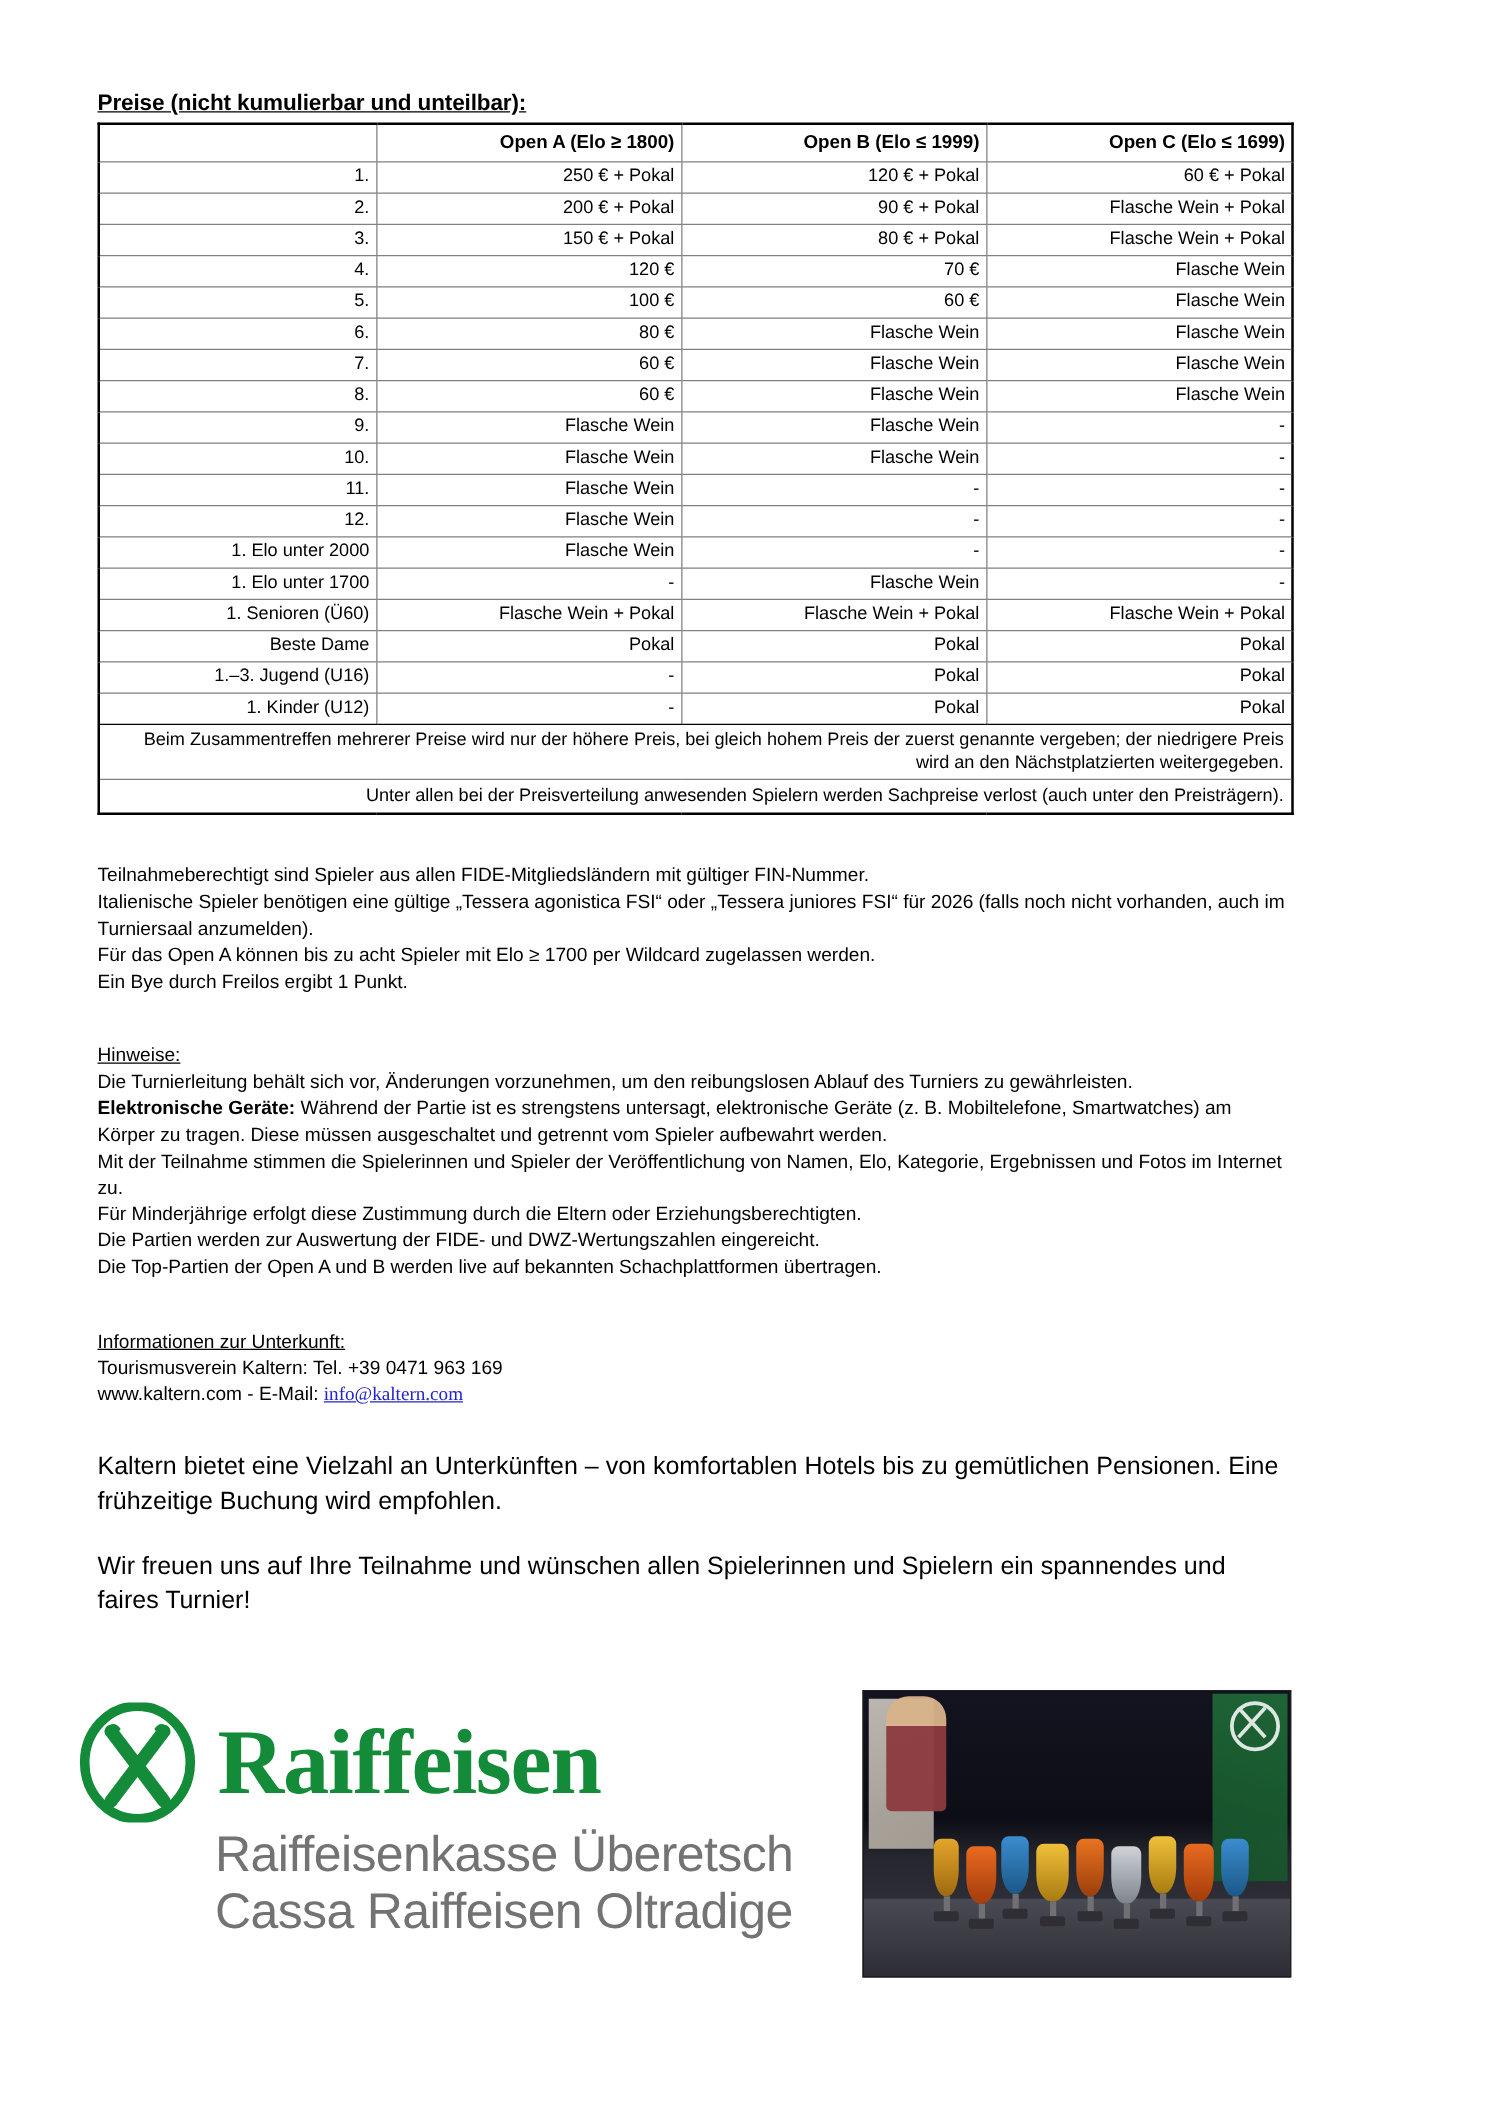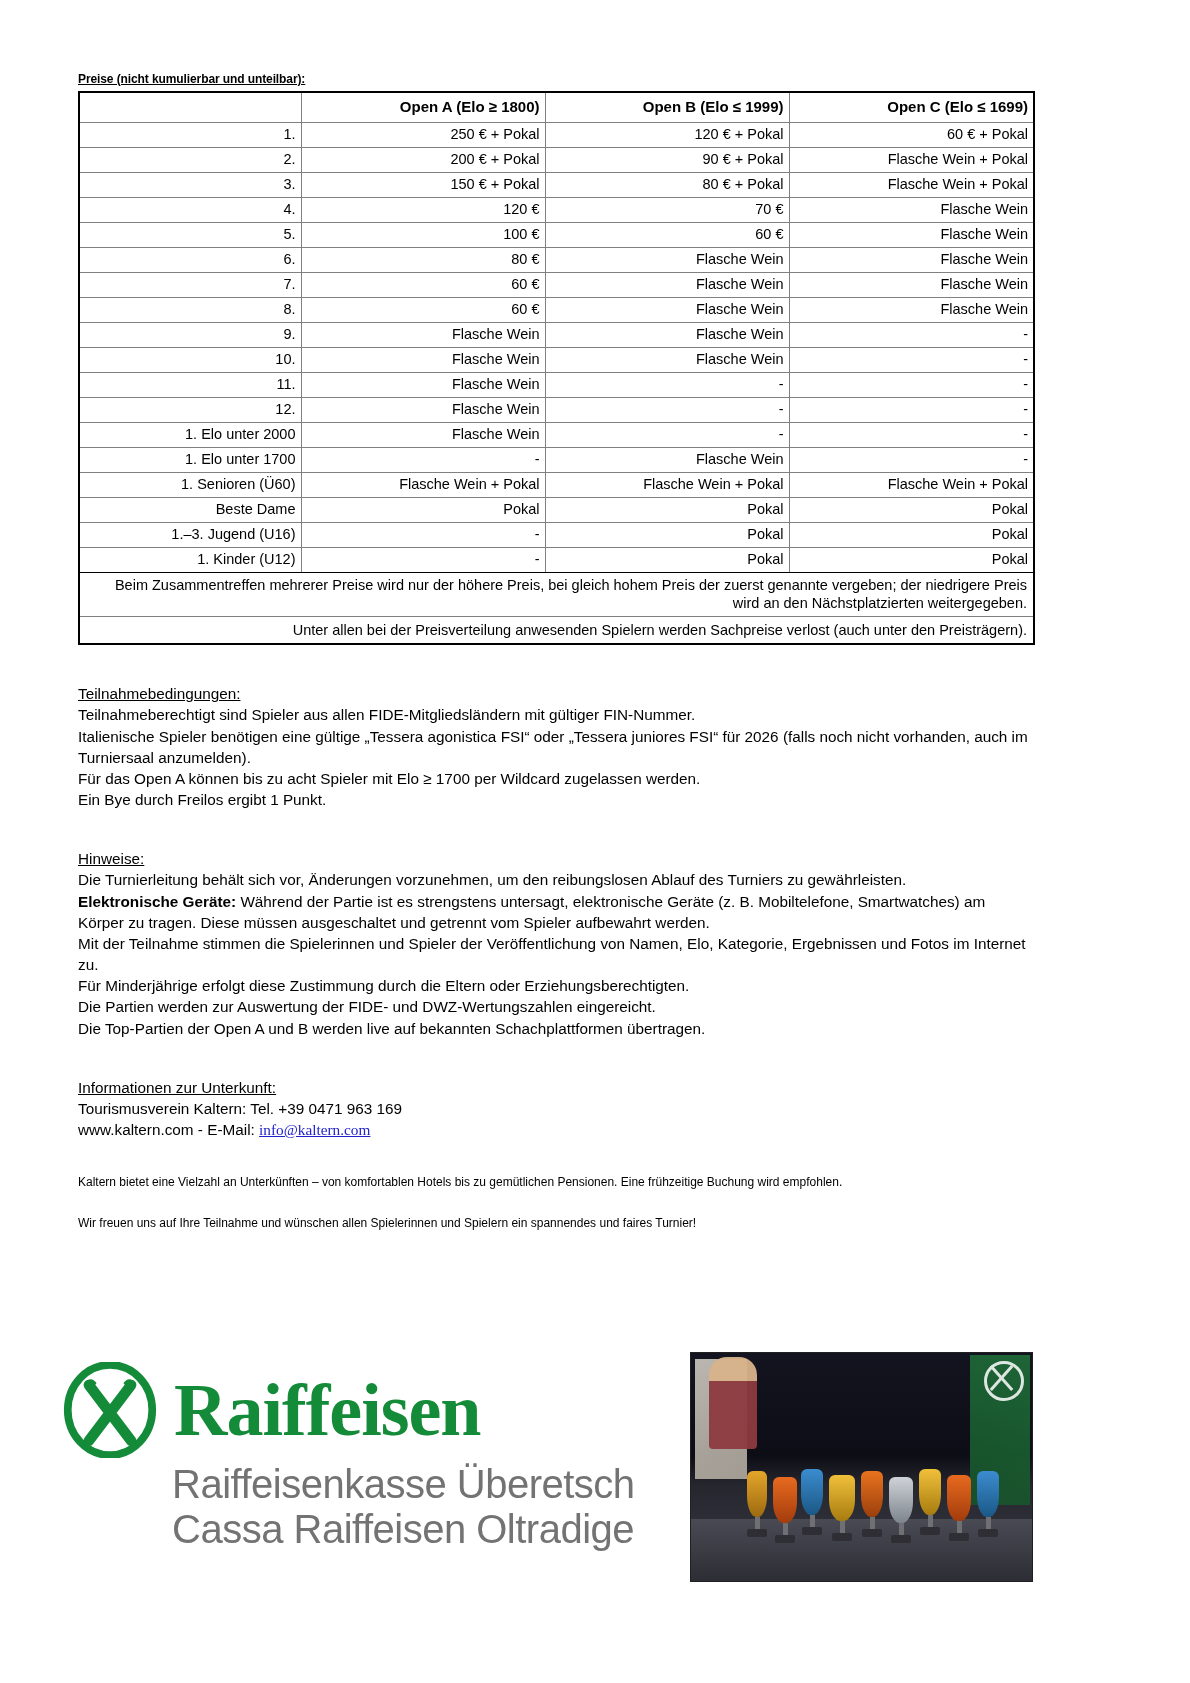--- a/index.html
+++ b/index.html
@@ -17,21 +17,21 @@
   }
   .page {
     position: absolute;
     left: 78px;
     top: 0;
     width: 955px;
   }
 
   
   .prizes-heading {
-    font-size: 12px;
+    font-size: 18px;
     font-weight: bold;
     text-decoration: underline;
     margin-top: 72px;
     margin-bottom: 5px;
     letter-spacing: -0.1px;
   }
 
   
   table.prize-table {
     border-collapse: collapse;
@@ -95,21 +95,21 @@
     line-height: 1.385;
   }
   .section .sec-title {
     text-decoration: underline;
   }
   .section p {
     margin: 0;
   }
   .para-block {
     margin-top: 34px;
-    font-size: 12px;
+    font-size: 20px;
     line-height: 1.385;
   }
   .para-block p { margin: 0; }
   .spacer-para { margin-top: 24px; }
   b.inline-bold { font-weight: bold; }
   a.mail-link {
     color: #2222cc;
     text-decoration: underline;
     font-family: Liberation Serif, serif;
   }
@@ -386,21 +386,20 @@
       <tr>
         <td class="note-cell" colspan="4">Beim Zusammentreffen mehrerer Preise wird nur der höhere Preis, bei gleich hohem Preis der zuerst genannte vergeben; der niedrigere Preis wird an den Nächstplatzierten weitergegeben.</td>
       </tr>
       <tr class="note-last">
         <td class="note-cell" colspan="4">Unter allen bei der Preisverteilung anwesenden Spielern werden Sachpreise verlost (auch unter den Preisträgern).</td>
       </tr>
     </tbody>
   </table>
 
   <div class="section">
-    <p class="sec-title">Teilnahmebedingungen:</p>
     <p>Teilnahmeberechtigt sind Spieler aus allen FIDE-Mitgliedsländern mit gültiger FIN-Nummer.</p>
     <p>Italienische Spieler benötigen eine gültige „Tessera agonistica FSI“ oder „Tessera juniores FSI“ für 2026 (falls noch nicht vorhanden, auch im Turniersaal anzumelden).</p>
     <p>Für das Open A können bis zu acht Spieler mit Elo ≥ 1700 per Wildcard zugelassen werden.</p>
     <p>Ein Bye durch Freilos ergibt 1 Punkt.</p>
   </div>
 
   <div class="section">
     <p class="sec-title">Hinweise:</p>
     <p>Die Turnierleitung behält sich vor, Änderungen vorzunehmen, um den reibungslosen Ablauf des Turniers zu gewährleisten.</p>
     <p><b class="inline-bold">Elektronische Geräte:</b><span> Während der Partie ist es strengstens untersagt, elektronische Geräte (z. B. Mobiltelefone, Smartwatches) am Körper zu tragen. Diese müssen ausgeschaltet und getrennt vom Spieler aufbewahrt werden.</span></p>

